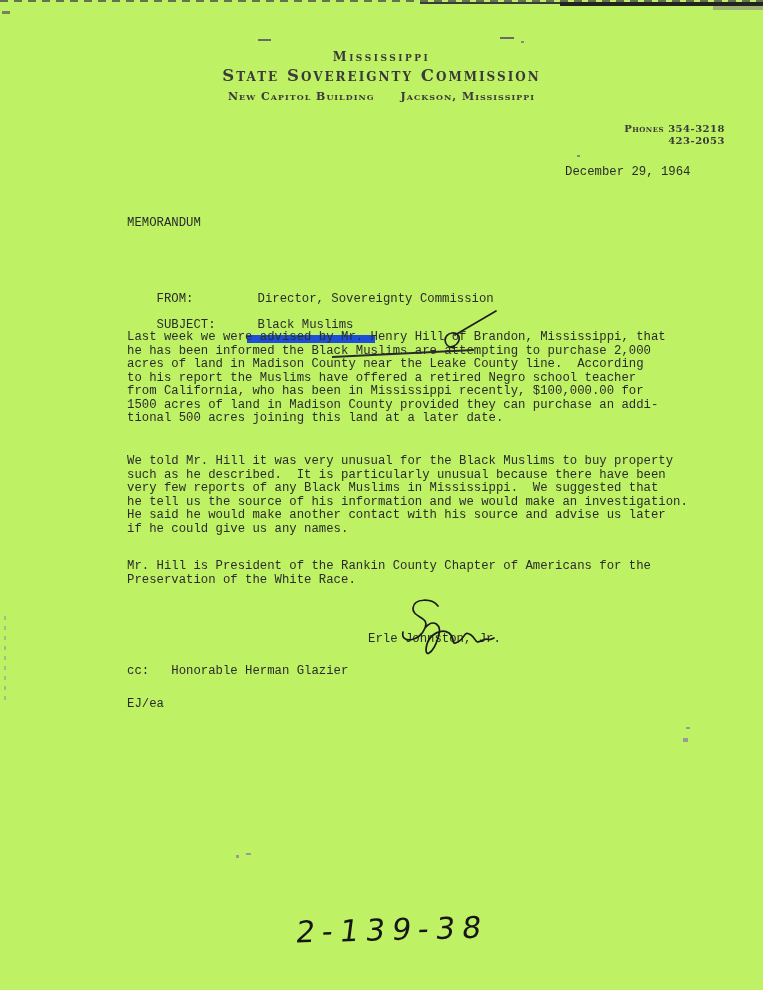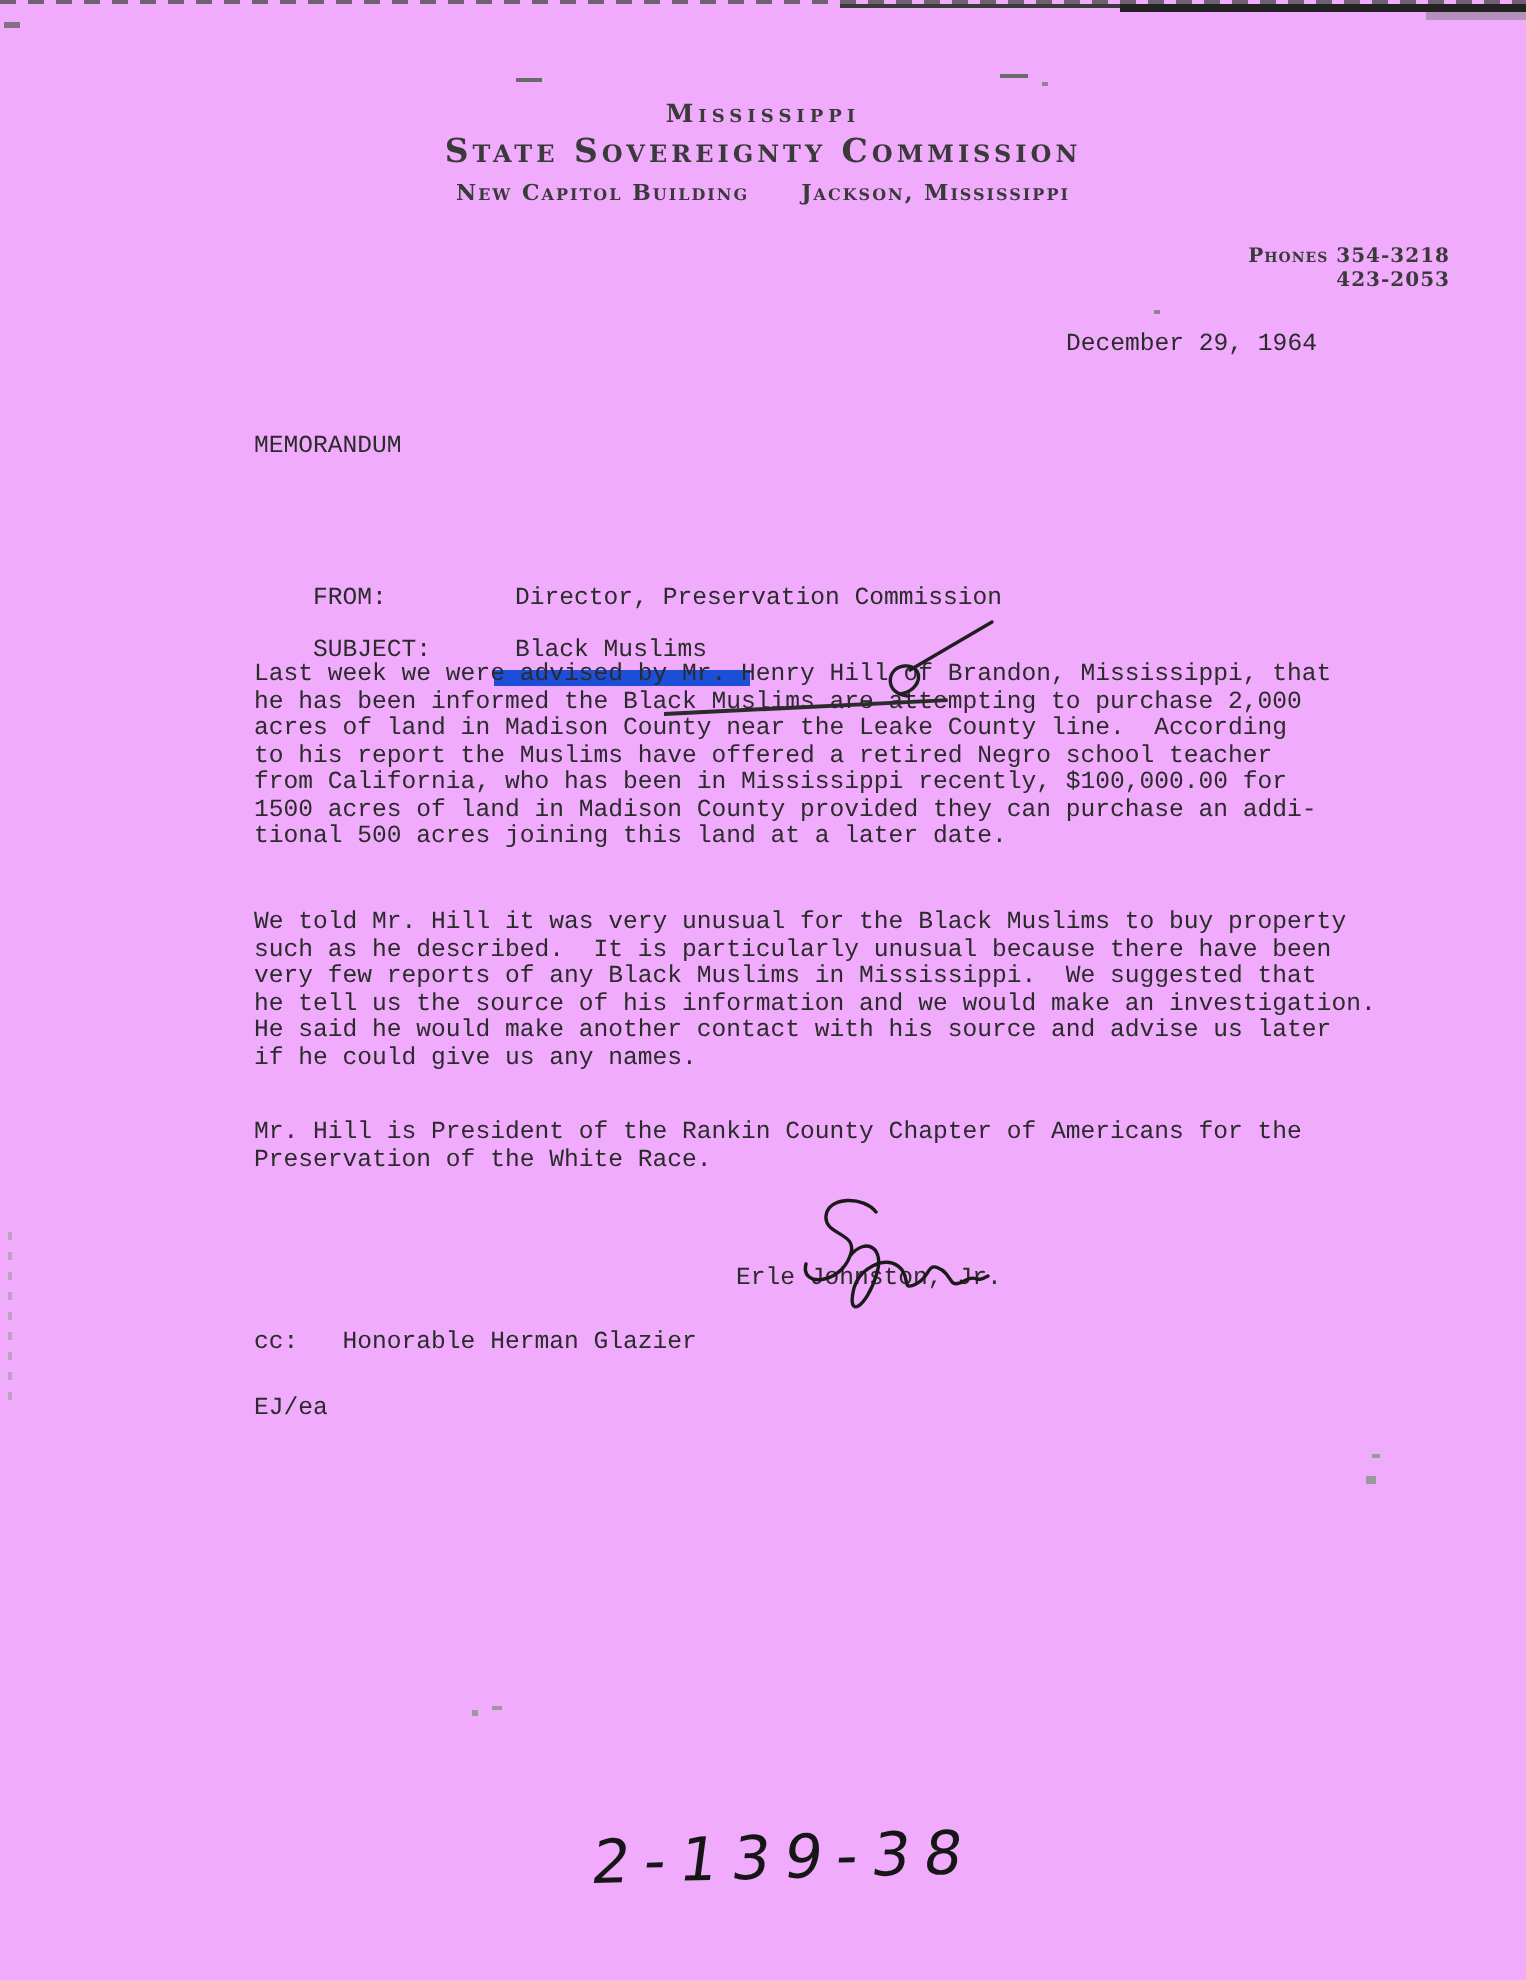--- a/index.html
+++ b/index.html
@@ -1,19 +1,19 @@
 <!DOCTYPE html>
 <html><head>
 <meta charset="utf-8">
 <style>
   html,body{margin:0;padding:0;background:#ffffff;}
   .page{
     position:relative;
     width:763px;height:990px;
-    background:#f0abfc;
+    background:#bef264;
     overflow:hidden;
     font-family:"Liberation Mono","DejaVu Sans Mono",monospace;
     color:#2b2b2b;
   }
   
   .edge-dots{position:absolute;left:0;top:0;width:763px;height:2px;
     background:repeating-linear-gradient(90deg,#474747 0 8px,rgba(0,0,0,0) 8px 14px);opacity:.75;}
   .edge-line-a{position:absolute;left:420px;top:2px;width:343px;height:2px;background:#3a3a3a;}
   .edge-line-b{position:absolute;left:560px;top:2px;width:203px;height:4px;background:#222;}
   .edge-smudge{position:absolute;left:713px;top:6px;width:50px;height:4px;background:#777;opacity:.5;}
@@ -37,21 +37,21 @@
   .lh-org{font-size:16.5px;letter-spacing:2px;margin-top:2px;}
   .lh-address{font-size:11px;letter-spacing:1px;margin-top:5px;}
   .lh-address span{margin:0 13px;}
   .lh-chairman{font-size:11px;letter-spacing:1px;margin-top:4px;}
   .phones{position:absolute;right:38px;top:123px;text-align:right;
     font-family:"DejaVu Serif","Liberation Serif",serif;font-weight:bold;color:#3a3a3a;
     font-variant:small-caps;font-size:10px;line-height:11.5px;letter-spacing:.5px;}
 
   
   .tw{font-size:12.3px;line-height:13.55px;white-space:pre;}
-  .date{position:absolute;left:533px;top:166px;}
+  .date{position:absolute;left:565px;top:166px;}
   .memo-title{position:absolute;left:127px;top:217px;}
   .field{position:absolute;left:127px;}
   .field-to{top:247px;}
   .field-from{top:279px;}
   .field-subject{top:305px;}
   .field .lbl{display:inline-block;width:101px;}
   .subject-val{border-bottom:8px solid #1d4ed8;padding:0 22px 3px 11px;margin-left:-11px;}
   .para{position:absolute;left:127px;}
   .para-1{top:331px;}
   .para-2{top:455px;}
@@ -100,21 +100,21 @@
   <div class="phones">
     <div>Phones 354-3218</div>
     <div>423-2053</div>
   </div>
 
   <div class="tw date">December 29, 1964</div>
 
   <div class="tw memo-title">MEMORANDUM</div>
 
   <div class="tw field field-from">
-    <span class="lbl">FROM:</span><span>Director, Preservation Commission</span>
+    <span class="lbl">FROM:</span><span>Director, Sovereignty Commission</span>
   </div>
   <div class="tw field field-subject">
     <span class="lbl">SUBJECT:</span><span class="subject-val">Black Muslims</span>
   </div>
 
   <div class="tw para para-1">Last week we were advised by Mr. Henry Hill of Brandon, Mississippi, that
 he has been informed the Black Muslims are attempting to purchase 2,000
 acres of land in Madison County near the Leake County line.  According
 to his report the Muslims have offered a retired Negro school teacher
 from California, who has been in Mississippi recently, $100,000.00 for

